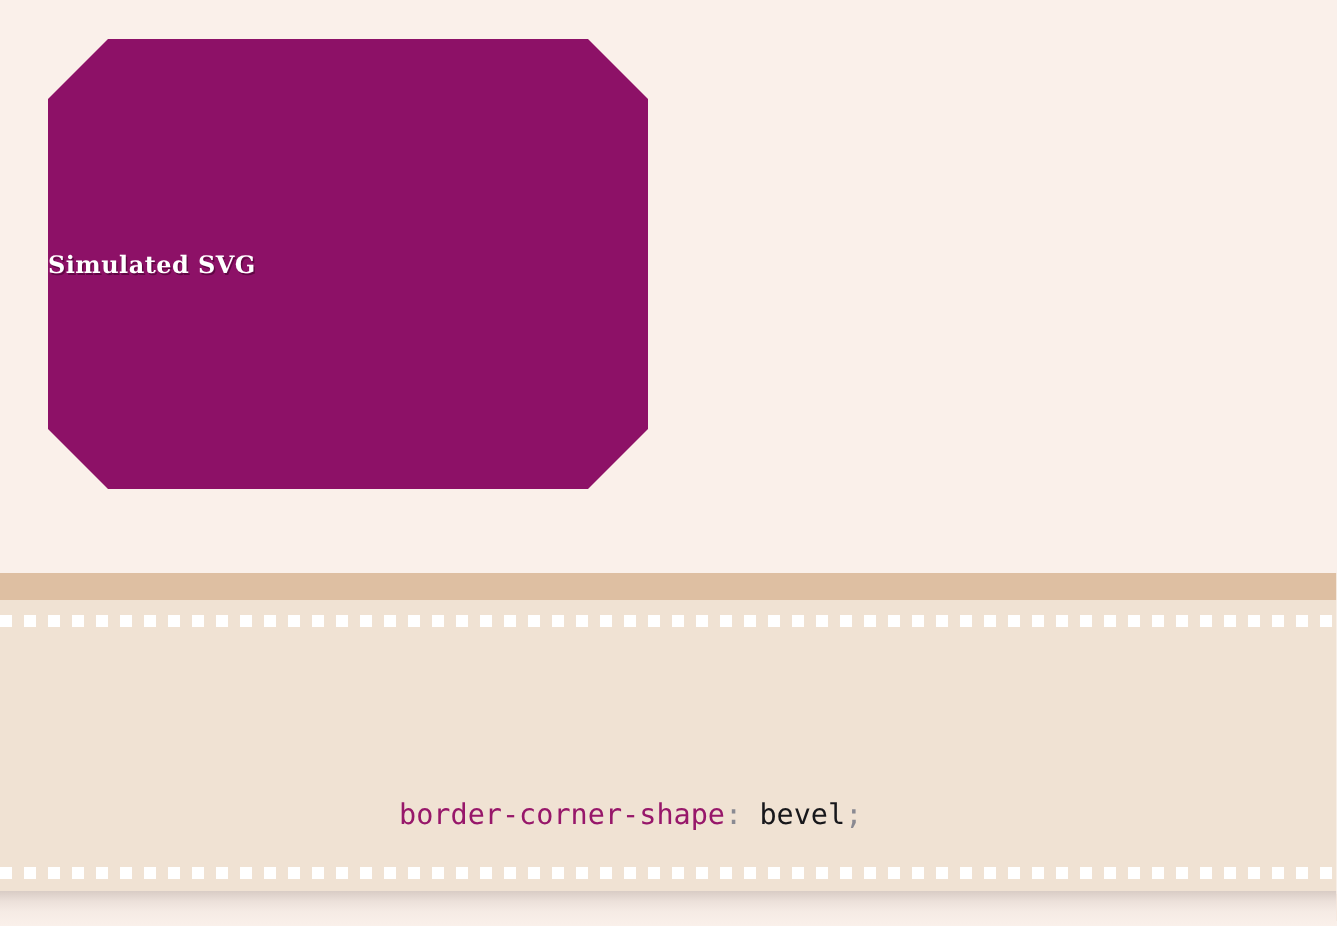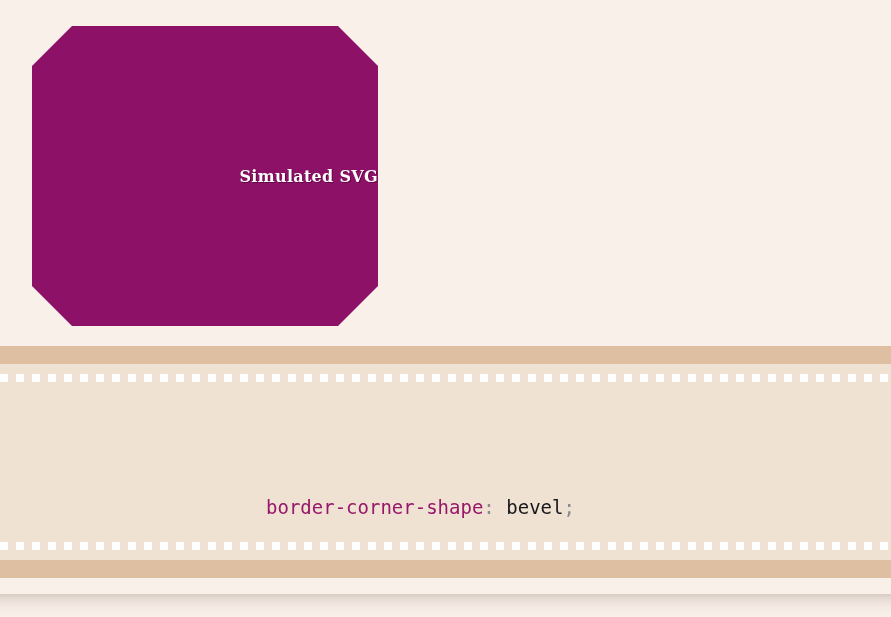--- a/index.html
+++ b/index.html
@@ -29,26 +29,26 @@
     left: 0;
     top: 0;
     width: 891px;
     height: 362px;
     background: #faf0ea;
   }
 
   .demo-box {
     position: absolute;
     top: 26px;
-    width: 346px;
+    width: 400px;
     height: 300px;
     background: #8d1167;
     display: flex;
     align-items: center;
-    justify-content: flex-end;
+    justify-content: flex-start;
   }
 
   
   .demo-box.bevel {
     left: 32px;
     -webkit-clip-path: polygon(
       40px 0, calc(100% - 40px) 0,
       100% 40px, 100% calc(100% - 40px),
       calc(100% - 40px) 100%, 40px 100%,
       0 calc(100% - 40px), 0 40px);
@@ -73,21 +73,21 @@
     letter-spacing: 0.3px;
     text-shadow: 1px 1px 0 rgba(60, 0, 40, 0.55);
     white-space: nowrap;
     user-select: none;
   }
 
   
   .code-panel {
     position: absolute;
     left: 0;
-    top: 346px;
+    top: 382px;
     width: 891px;
     height: 232px;
     background: #f0e2d3;
     box-sizing: border-box;
     border-top: 18px solid #debfa2;
     border-bottom: 18px solid #debfa2;
   }
 
   .dash-rule {
     position: absolute;

